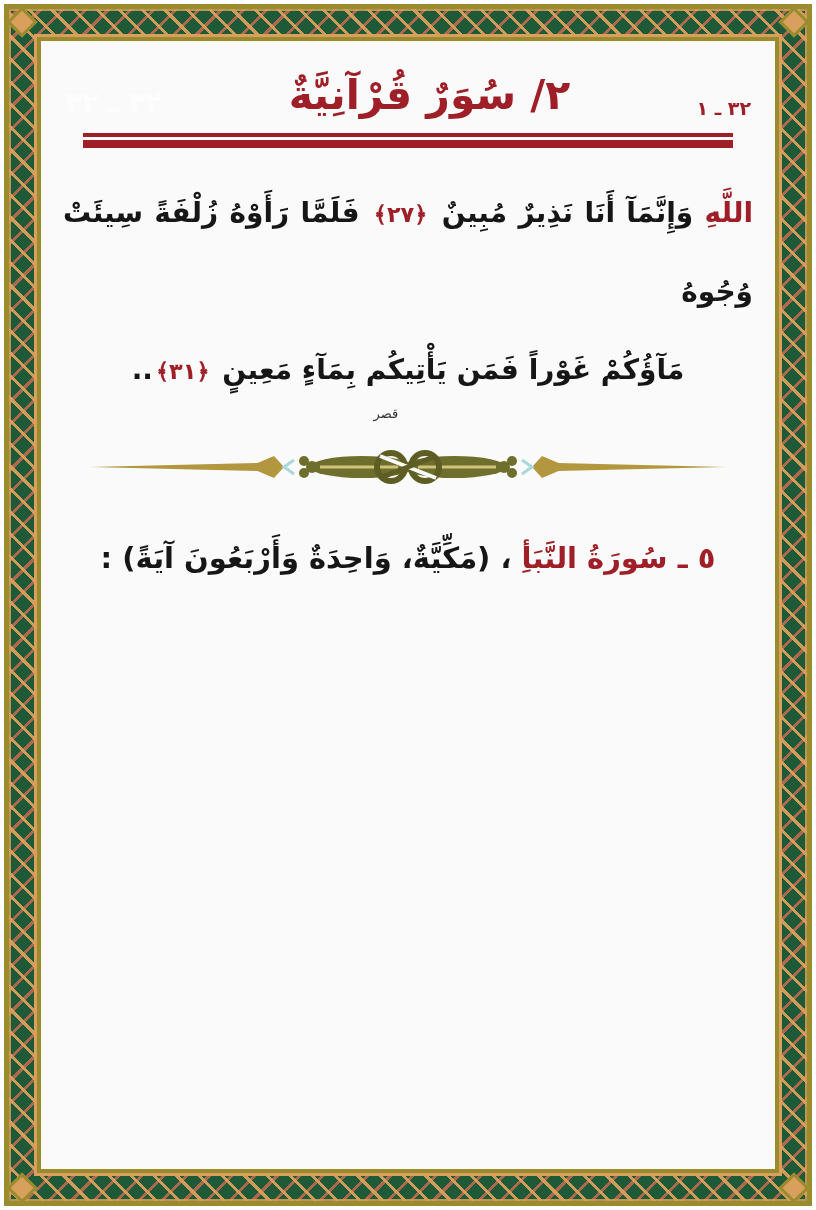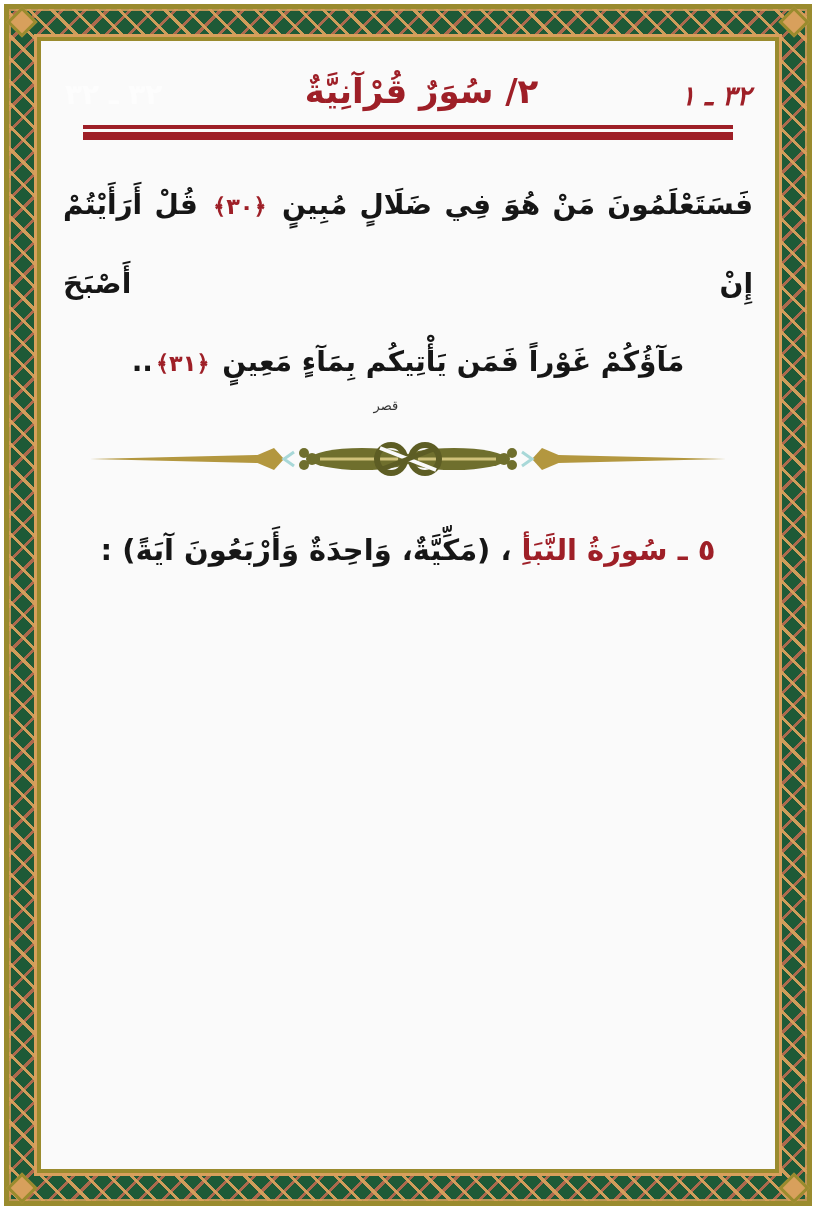--- a/index.html
+++ b/index.html
@@ -50,22 +50,22 @@
   .corner.bl{bottom:2px;left:2px}.corner.br{bottom:2px;right:2px}
 
   
   .content{
     position:relative; direction:rtl; padding:18px 16px 0 16px; box-sizing:border-box; height:100%;
   }
   .header-row{
     display:flex; align-items:flex-end; justify-content:space-between;
     padding:12px 8px 0 8px; font-weight:700;
   }
-  .page-range{color:var(--red); font-size:27px;font-style:italic;}
-  .section-title{color:var(--red); font-size:34px;}
+  .page-range{color:var(--red); font-size:19px;}
+  .section-title{color:var(--red); font-size:41px;}
   .ghost-range{color:var(--ghost); font-size:28px;}
   .red-rule{margin:14px 26px 0 26px;}
   .red-rule .thin{height:4px;background:var(--red);}
   .red-rule .thick{height:8px;background:var(--red);margin-top:3px;}
 
   .quran-block{margin:26px 6px 0 6px; position:relative;}
   .q-line{
     font-size:28px; font-weight:700; color:var(--ink);
     line-height:78px; text-align:justify; text-align-last:justify;
     direction:rtl;
@@ -102,21 +102,21 @@
           <span class="section-title">٢/ سُوَرٌ قُرْآنِيَّةٌ</span>
           <span class="ghost-range">٣٢ ـ ٣٢</span>
         </div>
 
         <div class="red-rule">
           <div class="thin"></div>
           <div class="thick"></div>
         </div>
 
         <div class="quran-block">
-            <div class="q-line"><span class="seg-black">فَسَتَعْلَمُونَ مَنْ هُوَ فِي ضَلَالٍ مُبِينٍ </span><span class="seg-marker">﴿٣٠﴾</span><span class="seg-black"> قُلْ أَرَأَيْتُمْ إِنْ أَصْبَحَ</span></div>
+          <div class="q-line"><span class="seg-red">اللَّهِ </span><span class="seg-black">وَإِنَّمَآ أَنَا نَذِيرٌ مُبِينٌ </span><span class="seg-marker">﴿٢٧﴾</span><span class="seg-black"> فَلَمَّا رَأَوْهُ زُلْفَةً سِيئَتْ وُجُوهُ</span></div>
             <div class="q-line center"><span class="seg-black">مَآؤُكُمْ غَوْراً فَمَن يَأْتِيكُم بِمَآءٍ مَعِينٍ </span><span class="seg-marker">﴿٣١﴾</span><span class="seg-black">..</span></div>
             <span class="qasr-note">قصر</span>
         </div>
 
         <div class="divider-wrap">
           <svg width="640" height="46" viewBox="0 0 640 46">
 
             <polygon points="2,23 170,19 170,27" fill="#b3973f"></polygon>
             <polygon points="638,23 470,19 470,27" fill="#b3973f"></polygon>
 

